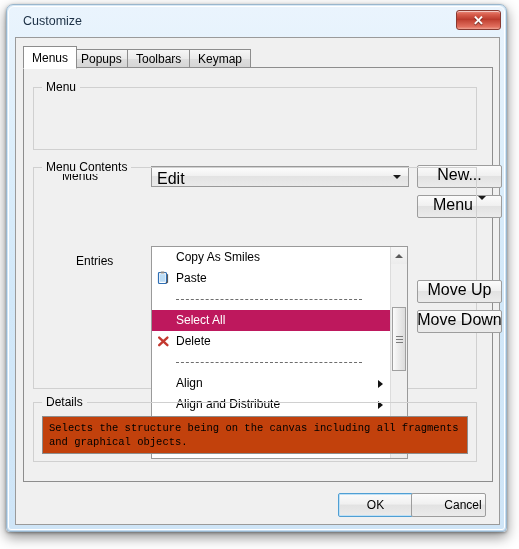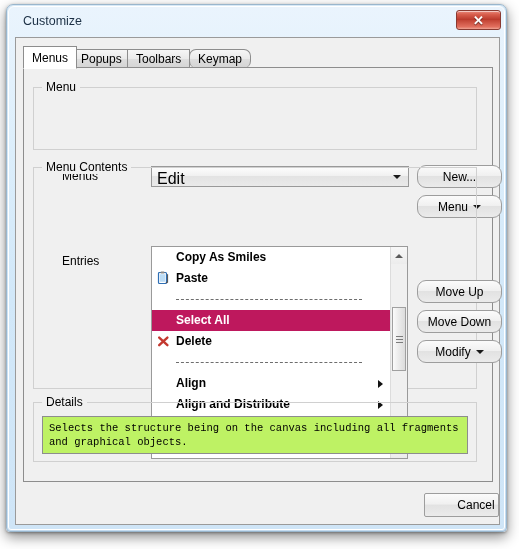--- a/index.html
+++ b/index.html
@@ -217,28 +217,27 @@
     border-left: 4px solid transparent;
     border-right: 4px solid transparent;
     border-top: 4px solid #1a1a1a;
   }
 
   
   .btn {
     position: absolute;
     background: linear-gradient(180deg,#fbfbfb 0%, #f0f0f0 46%, #e2e2e2 50%, #ebebeb 100%);
     border: 1px solid #9d9d9d;
-    border-radius: 9px;
-    box-sizing: border-box;
-    font-size: 12px;
+    border-radius: 2px;
+    box-sizing: border-box;
+    font-size: 16px;
     color: #000;
     text-align: center;
     cursor: pointer;
     display: flex;
-    align-items: center;
     justify-content: center;
     gap: 5px;
     white-space: nowrap;
   }
   .btn .caret {
     width: 0; height: 0;
     border-left: 4px solid transparent;
     border-right: 4px solid transparent;
     border-top: 4px solid #1a1a1a;
   }
@@ -269,21 +268,20 @@
     overflow: hidden;
   }
   .entry-row {
     position: relative;
     height: 21px;
     line-height: 21px;
     font-size: 12px;
     color: #000;
     white-space: nowrap;
     cursor: pointer;
-    font-weight: bold;
   }
   .entry-row.selected {
     background: #be185d;
     color: #ffffff;
   }
   .entry-icon {
     position: absolute;
     left: 4px;
     top: 3px;
     width: 15px;
@@ -373,21 +371,21 @@
     margin-bottom: 2px;
   }
 
   
   #details-box {
     position: absolute;
     left: 18px;
     top: 348px;
     width: 426px;
     height: 38px;
-    background: #bef264;
+    background: #c2410c;
     border: 1px solid #8d8d8d;
     box-sizing: border-box;
     padding: 4px 6px;
     font-family: "Liberation Mono", monospace;
     font-size: 10.5px;
     line-height: 14px;
     color: #000;
     overflow: hidden;
   }
 
@@ -412,42 +410,42 @@
     cursor: pointer;
     display: flex;
     align-items: center;
     justify-content: center;
   }
   #btn-ok {
     left: 322px;
     border: 1px solid #4f9fd4;
     box-shadow: 0 0 0 1px #bfe0f5 inset;
   }
-  #btn-cancel { left: 408px; padding-left: 29px; }
+  #btn-cancel { left: 395px; padding-left: 29px; }
 </style>
 </head>
 <body>
 
 <div id="window-root">
   <div id="window-inner-frame">
 
     <div id="title-bar">
       <div id="title-text">Customize</div>
       <div id="close-button">
         <div id="close-icon-x">✕</div>
       </div>
     </div>
 
     <div id="client-area">
 
       <div id="tab-strip">
         <div class="tab active" style="left:0px;">Menus</div>
         <div class="tab" style="left:49px;">Popups</div>
         <div class="tab" style="left:104px;">Toolbars</div>
-        <div class="tab" style="left:166px;border-radius:7px;">Keymap</div>
+        <div class="tab" style="left:166px;">Keymap</div>
       </div>
       <div id="tab-underline"></div>
 
       <div id="tab-page">
 
         <div class="groupbox" id="group-menu">
           <span class="group-title">Menu</span>
         </div>
         <div class="field-label" style="left:38px; top:101px;">Menus</div>
 
@@ -460,21 +458,21 @@
           <span>New...</span>
         </div>
         <div class="btn" id="btn-menu">
           <span>Menu</span>
           <span class="caret"></span>
         </div>
 
         <div class="groupbox" id="group-menu-contents">
           <span class="group-title">Menu Contents</span>
         </div>
-        <div class="field-label" style="left:38px; top:186px;">Entries</div>
+        <div class="field-label" style="left:52px; top:186px;">Entries</div>
 
         <div id="entries-list">
           <div id="entries-viewport">
 
             <div class="entry-row">
               <span class="entry-label">Copy As Smiles</span>
             </div>
 
             <div class="entry-row">
               <span class="entry-icon">
@@ -548,33 +546,32 @@
             </div>
           </div>
         </div>
 
         <div class="btn" id="btn-move-up">
           <span>Move Up</span>
         </div>
         <div class="btn" id="btn-move-down">
           <span>Move Down</span>
         </div>
-        <div class="btn" id="btn-modify">
-          <span>Modify</span>
-          <span class="caret"></span>
-        </div>
 
         <div class="groupbox" id="group-details">
           <span class="group-title">Details</span>
         </div>
         <div id="details-box">Selects the structure being on the canvas including all fragments and graphical objects.</div>
 
       </div>
 
       <div id="footer">
+        <div class="footer-btn" id="btn-ok">
+          <span>OK</span>
+        </div>
         <div class="footer-btn" id="btn-cancel">
           <span>Cancel</span>
         </div>
       </div>
 
     </div>
   </div>
 </div>
 
 </body></html>

